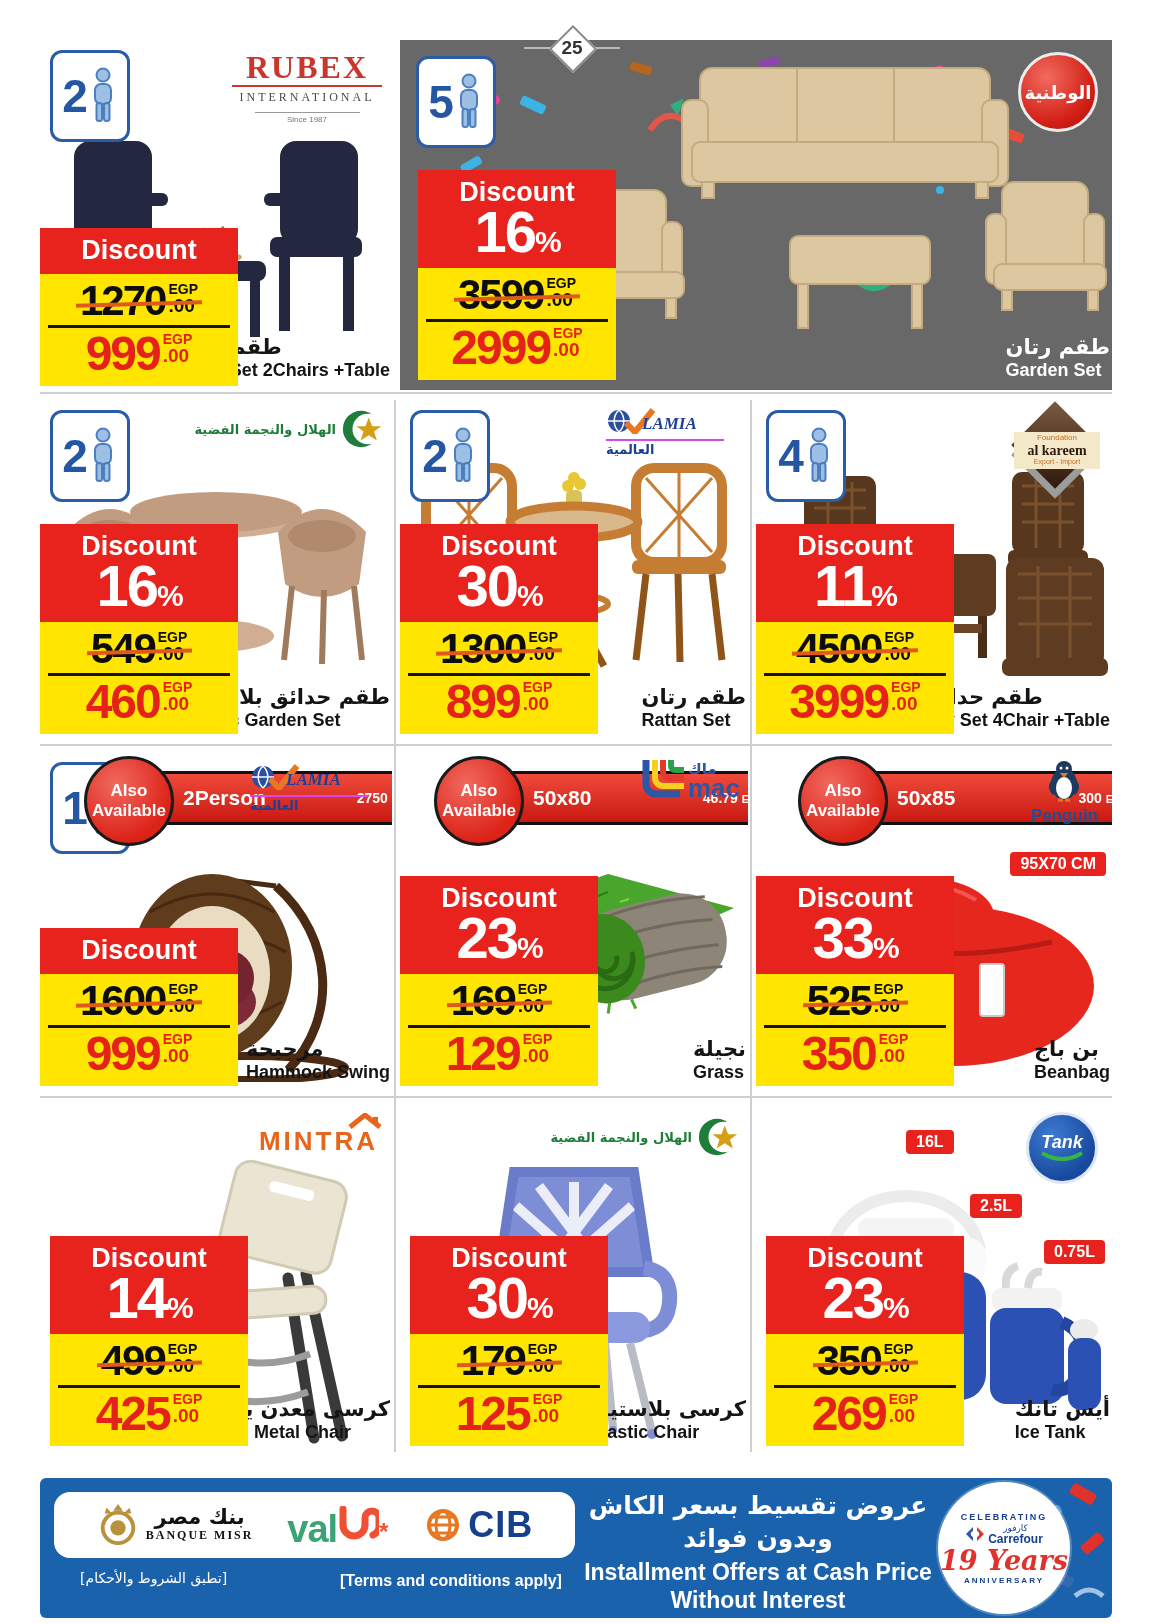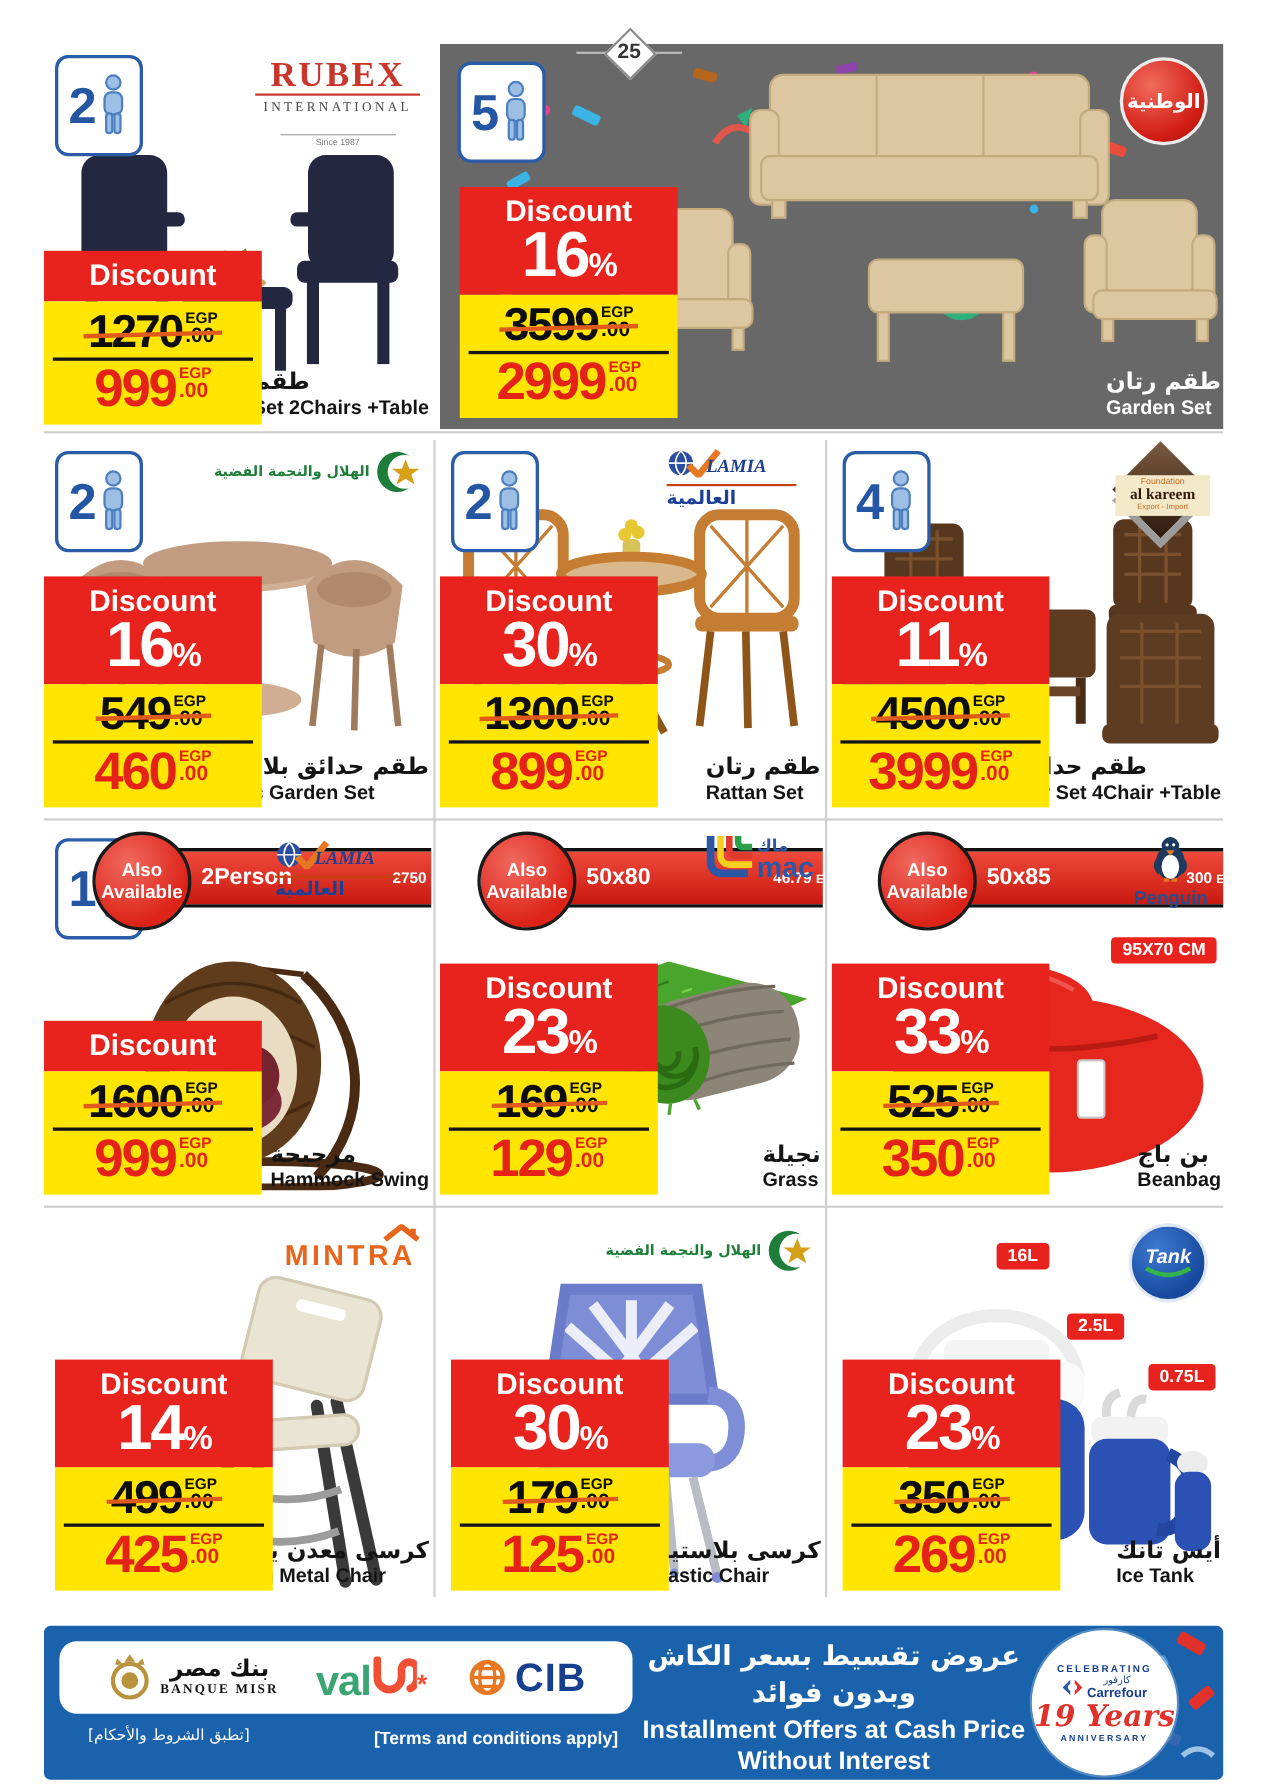--- a/index.html
+++ b/index.html
@@ -40,26 +40,26 @@
   .also-bar{position:absolute;left:58px;top:15px;width:232px;height:48px;background:linear-gradient(#ef4a3c,#c91910);border:3px solid #111;border-radius:8px;display:flex;align-items:center;padding:0 10px 0 38px;color:#fff;z-index:1;}
   .also-variant{font-size:21px;font-weight:bold;flex:1;}
   .also-price{font-size:14px;font-weight:bold;}
   .also-price .small{font-size:11px;}
   .tagpill{position:absolute;background:#e8231d;color:#fff;font-weight:bold;font-size:16px;padding:3px 10px;border-radius:4px;z-index:4;white-space:nowrap;}
   
   .brand{position:absolute;z-index:6;}
   .rubex{right:10px;top:12px;width:150px;text-align:center;}
   .rubex-name{font-family:"Liberation Serif",serif;font-size:32px;font-weight:bold;letter-spacing:2px;color:#c9362c;line-height:.95;}
   .rubex-sub{font-family:"Liberation Serif",serif;font-size:12px;letter-spacing:3px;color:#4a4a4a;border-top:2px solid #c9362c;margin-top:3px;padding-top:3px;}
-  .rubex-since{font-size:8px;color:#777;border-top:1px solid #999;margin:17px auto 0;padding-top:2px;width:70%;}
+  .rubex-since{font-size:8px;color:#777;border-top:1px solid #999;margin:7px auto 0;padding-top:2px;width:70%;}
   .watania{right:14px;top:12px;width:74px;height:74px;border-radius:50%;background:radial-gradient(circle at 35% 30%,#f26b5e,#d21f16 65%,#a81009);display:flex;align-items:center;justify-content:center;color:#fff;font-family:"DejaVu Sans",sans-serif;font-weight:bold;font-size:18px;border:3px solid #ececec;}
   .crescent{right:6px;top:6px;display:flex;align-items:center;gap:4px;}
   .crescent-ar{font-family:"DejaVu Sans",sans-serif;color:#1e7d38;font-size:13px;font-weight:bold;text-align:right;}
   .alamia{right:24px;top:8px;}
-  .alamia-ar{font-family:"DejaVu Sans",sans-serif;color:#1d3f94;font-weight:bold;font-size:17px;letter-spacing:3px;border-top:2px solid #c2410c;margin-top:1px;padding-top:1px;}
+  .alamia-ar{font-family:"DejaVu Sans",sans-serif;color:#1d3f94;font-weight:bold;font-size:13px;letter-spacing:3px;border-top:2px solid #d946ef;margin-top:1px;padding-top:1px;}
   .kareem{right:8px;top:2px;width:94px;height:96px;}
   .kareem-diamond{position:absolute;left:14px;top:12px;width:62px;height:62px;transform:rotate(45deg);background:linear-gradient(135deg,#7a5a40,#2e1a0e);box-shadow:7px 7px 0 #9c9c9c;}
   .kareem-panel{position:absolute;left:4px;top:30px;width:86px;background:#f3e9c8;text-align:center;padding:2px 0;}
   .k-top{font-size:8px;color:#c96a1f;line-height:1.1;}
   .k-name{font-family:"Liberation Serif",serif;font-weight:bold;font-size:14px;color:#2e1a0e;line-height:1.1;}
   .k-sub{font-size:7px;color:#c96a1f;line-height:1.2;}
   .macb{right:8px;top:8px;display:flex;align-items:flex-end;gap:4px;}
   .mac-col{text-align:left;color:#2b57a5;}
   .mac-ar{font-family:"DejaVu Sans",sans-serif;font-weight:bold;font-size:15px;line-height:1;}
   .mac-name{font-weight:bold;font-size:26px;line-height:.9;}

